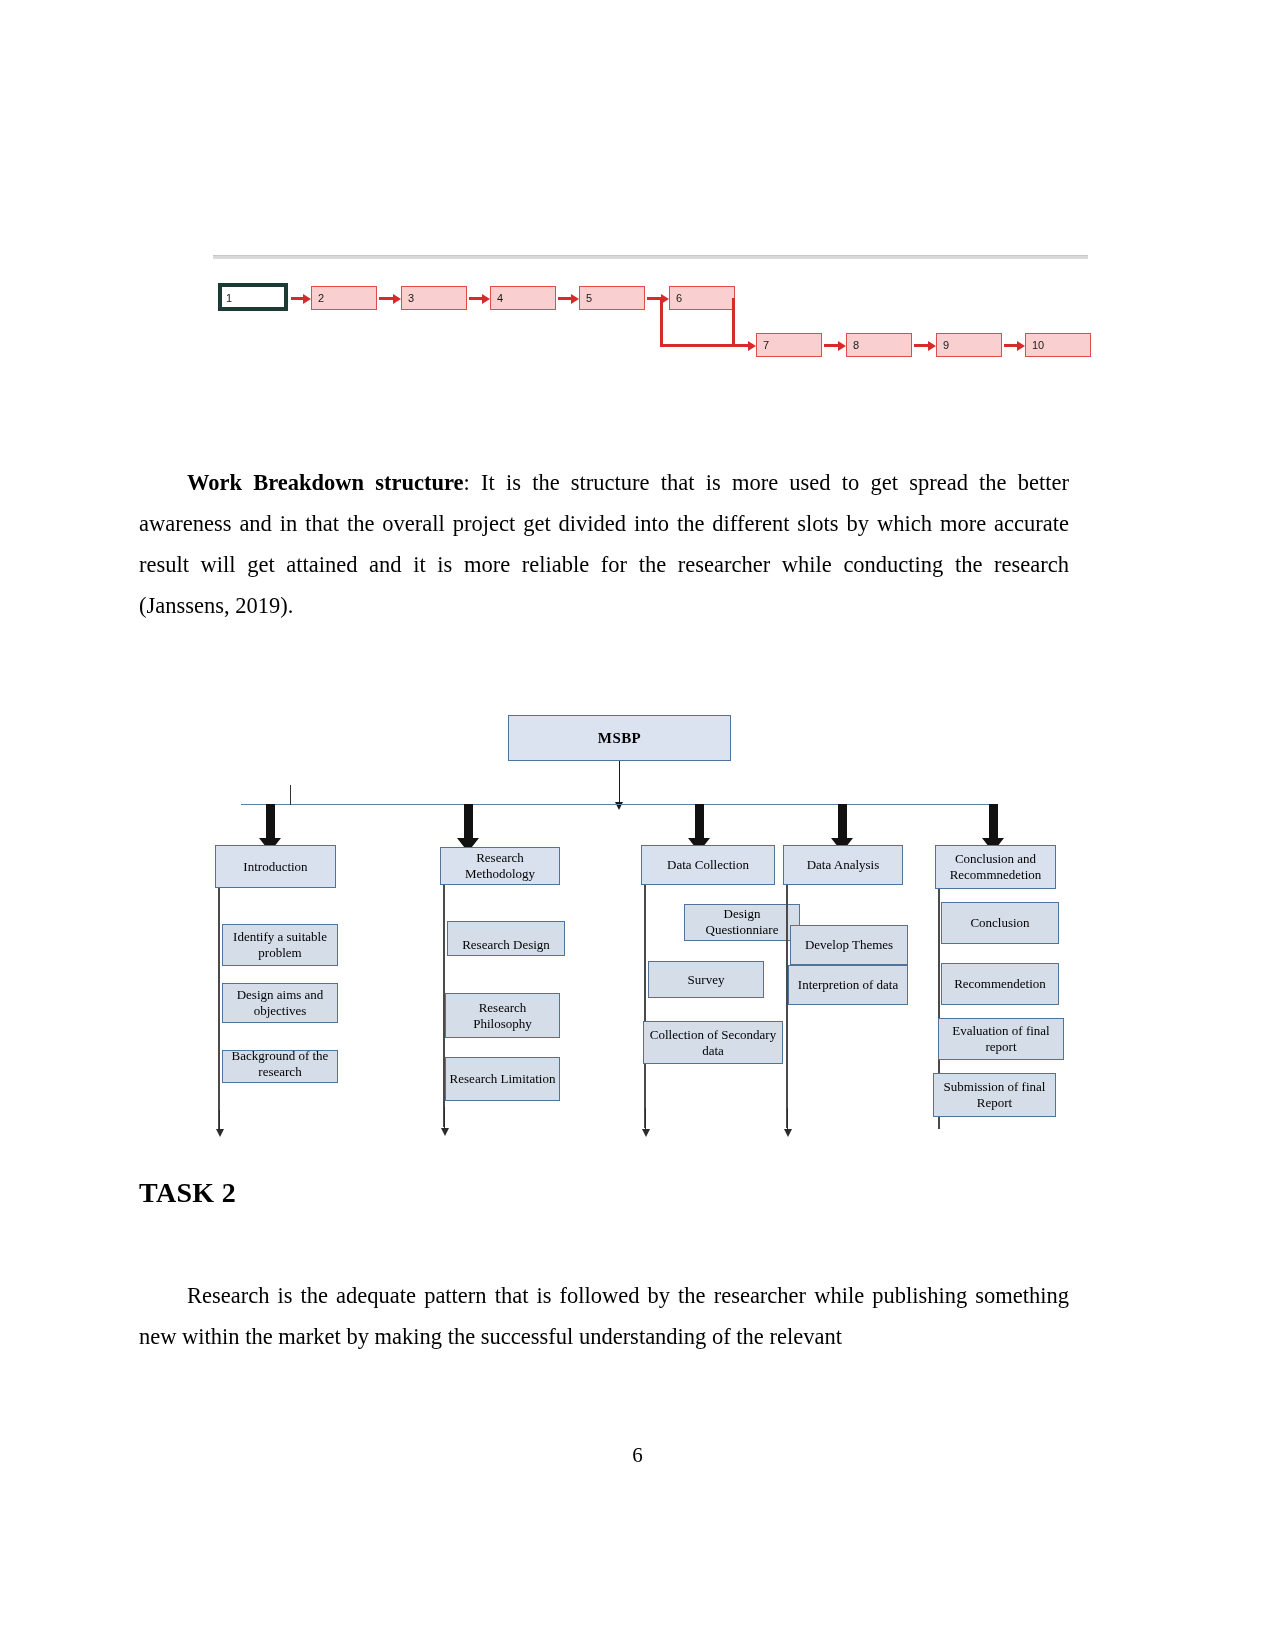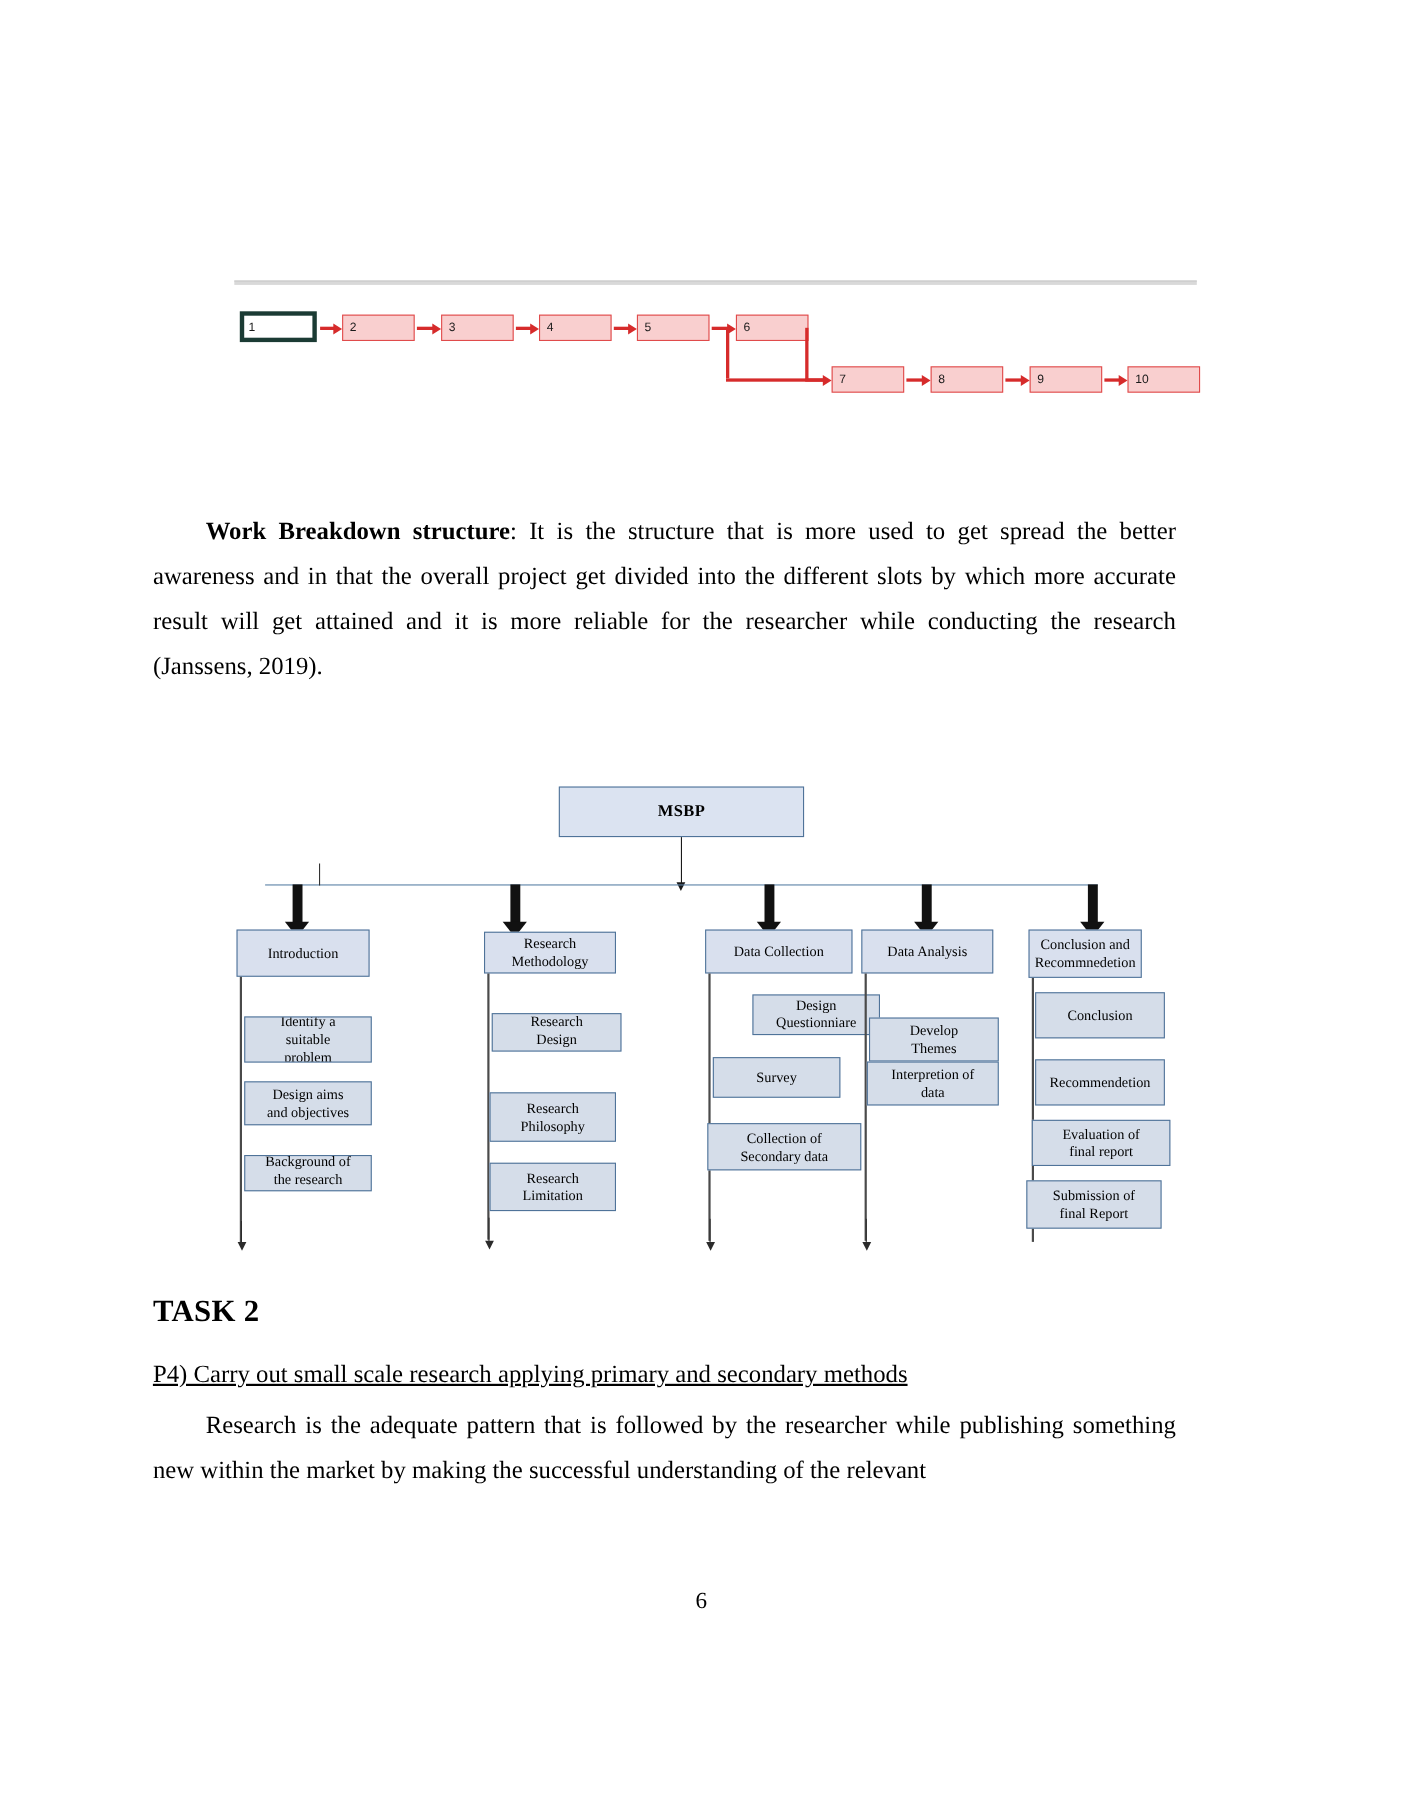--- a/index.html
+++ b/index.html
@@ -114,21 +114,21 @@
     background: #d9e0ee;
     border: 1px solid #4f7399;
     font-size: 13px;
     line-height: 16px;
     text-align: center;
     color: #000000;
     display: flex;
     align-items: center;
     justify-content: center;
     overflow: hidden;
-    padding: 2px 17px;
+    padding: 2px 3px;
   }
   .wbs-box.root {
     background: #dbe3f1;
     font-weight: bold;
     font-size: 15px;
     letter-spacing: 0.4px;
   }
   .wbs-box.sub { background: #d5dde9; }
   .wbs-box.clip { align-items: flex-end; }
   .wbs-hbus {
@@ -338,21 +338,21 @@
     <div class="wbs-spine" style="left:581px; top:180px; height:243px;"></div>
     <div class="wbs-tail" style="left:582px; top:403px; height:22px;"></div>
     <div class="wbs-box sub" style="left:585px; top:220px; width:118px; height:40px;">
       <span>Develop Themes</span>
     </div>
     <div class="wbs-box sub" style="left:583px; top:260px; width:120px; height:40px;">
       <span>Interpretion of data</span>
     </div>
 
     <div class="wbs-fatarrow" style="left:784px; top:99px; height:35px;"></div>
-    <div class="wbs-box" style="left:730px; top:140px; width:103px; height:44px;">
+    <div class="wbs-box" style="left:730px; top:140px; width:121px; height:44px;">
       <span>Conclusion and Recommnedetion</span>
     </div>
     <div class="wbs-spine" style="left:733px; top:184px; height:240px;"></div>
     <div class="wbs-box sub" style="left:736px; top:197px; width:118px; height:42px;">
       <span>Conclusion</span>
     </div>
     <div class="wbs-box sub" style="left:736px; top:258px; width:118px; height:42px;">
       <span>Recommendetion</span>
     </div>
     <div class="wbs-box sub" style="left:733px; top:313px; width:126px; height:42px;">
@@ -360,23 +360,20 @@
     </div>
     <div class="wbs-box sub" style="left:728px; top:368px; width:123px; height:44px;">
       <span>Submission of final Report</span>
     </div>
   </div>
 
   <div class="task-heading" style="top:1177px;">
     <span>TASK 2</span>
   </div>
 
-  <div class="sub-heading" style="top:1236px;">
-    <span>P4) Carry out small scale research applying primary and secondary methods</span>
-  </div>
 
   <div class="para" style="top:1275px;">
     <span class="indent"></span><span>Research is the adequate pattern that is followed by the researcher while publishing something new within the market by making the successful understanding of the relevant</span>
   </div>
 
   <div class="page-number" style="top:1443px;">
     <span>6</span>
   </div>
 
 </div>

